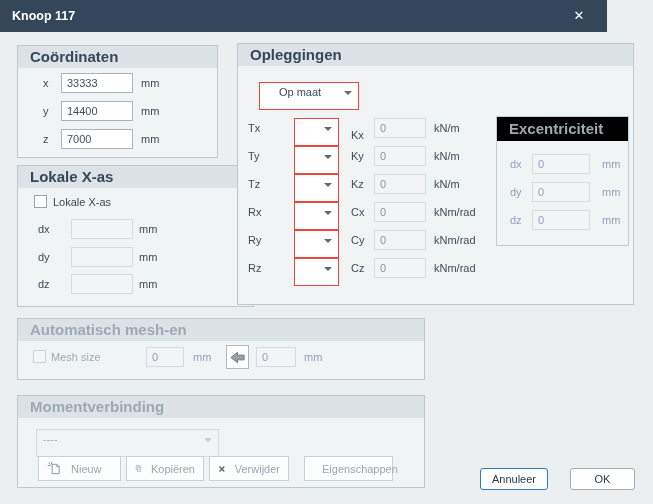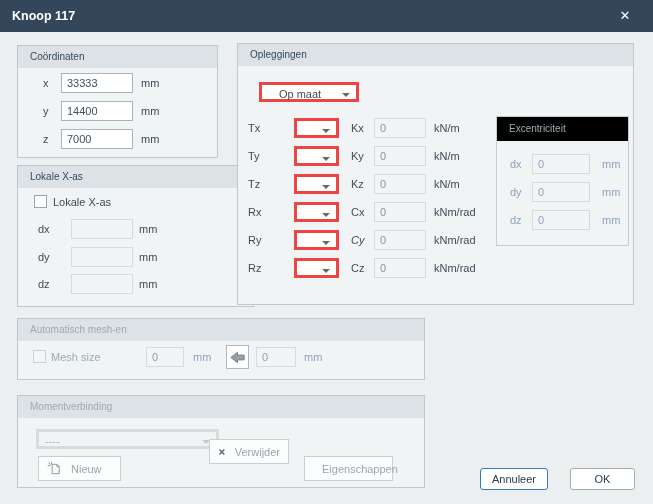--- a/index.html
+++ b/index.html
@@ -1,37 +1,37 @@
 <!DOCTYPE html>
 <html><head>
 <meta charset="utf-8">
 <style>
   * { margin:0; padding:0; box-sizing:border-box; }
   body { font-family:"Liberation Sans", sans-serif; background:#cfd4d6; }
   .dialog { position:relative; width:653px; height:504px; background:#ebeff0; overflow:hidden; }
 
   
-  .titlebar { position:absolute; left:0; top:0; width:653px; height:32px; background:#33465a; }
+  .titlebar { position:absolute; left:0; top:0; width:607px; height:32px; background:#33465a; }
   .titlebar .title { position:absolute; left:12px; top:0; line-height:32px; color:#ffffff; font-size:12.5px; font-weight:bold; }
   .titlebar .close { position:absolute; right:16px; top:0; width:24px; height:32px; line-height:32px; text-align:center; color:#ffffff; font-size:13px; cursor:pointer; }
 
   
   .panel { position:absolute; background:#f1f4f5; border:1px solid #bdc7cd; }
-  .panel-header { position:absolute; left:0; top:0; right:0; height:22px; background:#dce2e6; line-height:22px; padding-left:12px; font-size:10px; font-weight:normal; color:#35485a; }
+  .panel-header { position:absolute; left:0; top:0; right:0; height:22px; background:#dce2e6; line-height:22px; padding-left:12px; font-size:15px; font-weight:bold; color:#35485a; }
   .panel-header.dim { color:#9daab2; }
 
   .lbl { position:absolute; height:20px; line-height:20px; font-size:11px; color:#3d4b57; }
   .lbl.dim { color:#9daab2; }
   .lbl.blue { color:#8fa2bc; }
 
   .tb { position:absolute; height:20px; border:1px solid #a9b4ba; background:#ffffff; font-family:"Liberation Sans", sans-serif; font-size:11px; color:#42505c; padding:0 5px; }
   .tb.dis { background:#f2f4f5; border-color:#d6dbde; color:#8794a0; }
   .tb.dis-blue { background:#f2f4f5; border-color:#d6dbde; color:#8fa2bc; }
 
-  .select { position:absolute; height:20px; background:#ffffff; border:3px solid #ef4444; font-size:11px; color:#3d4b57; }
+  .select { position:absolute; height:28px; background:#ffffff; border:1px solid #ef4444; font-size:11px; color:#3d4b57; }
   .select .val { position:absolute; left:0; right:18px; top:0; line-height:18px; text-align:center; }
   .select .val.left { text-align:left; padding-left:6px; }
   .select .tri { position:absolute; right:6px; top:8px; width:0; height:0; border-left:4px solid transparent; border-right:4px solid transparent; border-top:4px solid #5f6c76; }
   .select.dis { background:#f1f3f4; border-color:#d6dbde; color:#a8b1b8; }
   .select.dis .tri { border-top-color:#c3cbcf; }
 
   .checkbox { position:absolute; width:13px; height:13px; background:#ffffff; border:1px solid #98a3ab; }
   .checkbox.dis { background:#f4f6f7; border-color:#ccd3d7; }
 
   
@@ -95,21 +95,21 @@
     <div class="select" style="left:21px; top:38px; width:100px;">
       <span class="val">Op maat</span>
       <span class="tri"></span>
     </div>
 
     <span class="lbl" style="left:10px; top:74px;">Tx</span>
     <div class="select" style="left:56px; top:74px; width:45px;">
       <span class="val"></span>
       <span class="tri"></span>
     </div>
-    <span class="lbl" style="left:113px; top:74px;text-align:right;">Kx</span>
+    <span class="lbl" style="left:113px; top:81px;text-align:right;">Kx</span>
     <input class="tb dis" style="left: 136px; top: 74px; width: 52px;" disabled="" value="0">
     <span class="lbl" style="left:196px; top:74px;">kN/m</span>
 
     <span class="lbl" style="left:10px; top:102px;">Ty</span>
     <div class="select" style="left:56px; top:102px; width:45px;">
       <span class="val"></span>
       <span class="tri"></span>
     </div>
     <span class="lbl" style="left:113px; top:102px;">Ky</span>
     <input class="tb dis" style="left: 136px; top: 102px; width: 52px;" disabled="" value="0">
@@ -131,21 +131,21 @@
     </div>
     <span class="lbl" style="left:113px; top:158px;">Cx</span>
     <input class="tb dis" style="left: 136px; top: 158px; width: 52px;" disabled="" value="0">
     <span class="lbl" style="left:196px; top:158px;">kNm/rad</span>
 
     <span class="lbl" style="left:10px; top:186px;">Ry</span>
     <div class="select" style="left:56px; top:186px; width:45px;">
       <span class="val"></span>
       <span class="tri"></span>
     </div>
-    <span class="lbl" style="left:113px; top:186px;font-style:italic;">Cy</span>
+    <span class="lbl" style="left:113px; top:186px;">Cy</span>
     <input class="tb dis" style="left: 136px; top: 186px; width: 52px;" disabled="" value="0">
     <span class="lbl" style="left:196px; top:186px;">kNm/rad</span>
 
     <span class="lbl" style="left:10px; top:214px;">Rz</span>
     <div class="select" style="left:56px; top:214px; width:45px;">
       <span class="val"></span>
       <span class="tri"></span>
     </div>
     <span class="lbl" style="left:113px; top:214px;">Cz</span>
     <input class="tb dis" style="left: 136px; top: 214px; width: 52px;" disabled="" value="0">
@@ -187,21 +187,29 @@
       <span class="tri"></span>
     </div>
     <div class="tool-btn" style="left:20px; top:60px; width:83px;">
       <svg width="15" height="15" viewBox="0 0 16 16">
         <path d="M1.5 1.5 l2.6 2.6 M4.8 0.8 v2.6 M0.8 4.8 h2.6" stroke="#8a949c" stroke-width="1" fill="none"></path>
         <path d="M5.5 3.5 h5 l2.5 2.5 v7.5 h-7.5 z" fill="#fafbfc" stroke="#8a949c"></path>
         <path d="M10.5 3.5 v2.5 h2.5" fill="none" stroke="#8a949c"></path>
       </svg>
       <span>Nieuw</span>
     </div>
-    <div class="tool-btn" style="left:191px; top:43px; width:80px;justify-content:flex-end;">
+    <div class="tool-btn" style="left:108px; top:60px; width:78px;">
+      <svg width="15" height="15" viewBox="0 0 16 16">
+        <rect x="2.5" y="1.5" width="8" height="10" fill="#eef3f7" stroke="#7e95a9"></rect>
+        <rect x="5.5" y="4.5" width="8" height="10" fill="#f7fafc" stroke="#7e95a9"></rect>
+        <path d="M7 7 h5 M7 9 h5 M7 11 h5" stroke="#aebfcd" stroke-width="1"></path>
+      </svg>
+      <span>Kopiëren</span>
+    </div>
+    <div class="tool-btn" style="left:191px; top:60px; width:80px;justify-content:flex-end;">
       <svg width="14" height="14" viewBox="0 0 16 16">
         <path d="M3 3 L13 13 M13 3 L3 13" stroke="#5a646e" stroke-width="2.8"></path>
       </svg>
       <span>Verwijder</span>
     </div>
     <div class="tool-btn" style="left:286px; top:60px; width:89px;">
       <svg width="15" height="15" viewBox="0 0 16 16">
         <rect x="2.5" y="2.5" width="11" height="11" fill="#eef1f4" stroke="#6b7885"></rect>
         <rect x="2.5" y="2.5" width="11" height="3.5" fill="#7a8a99" stroke="#6b7885"></rect>
         <path d="M5 9 h6 M5 11 h6" stroke="#9aa5ae" stroke-width="1"></path>

